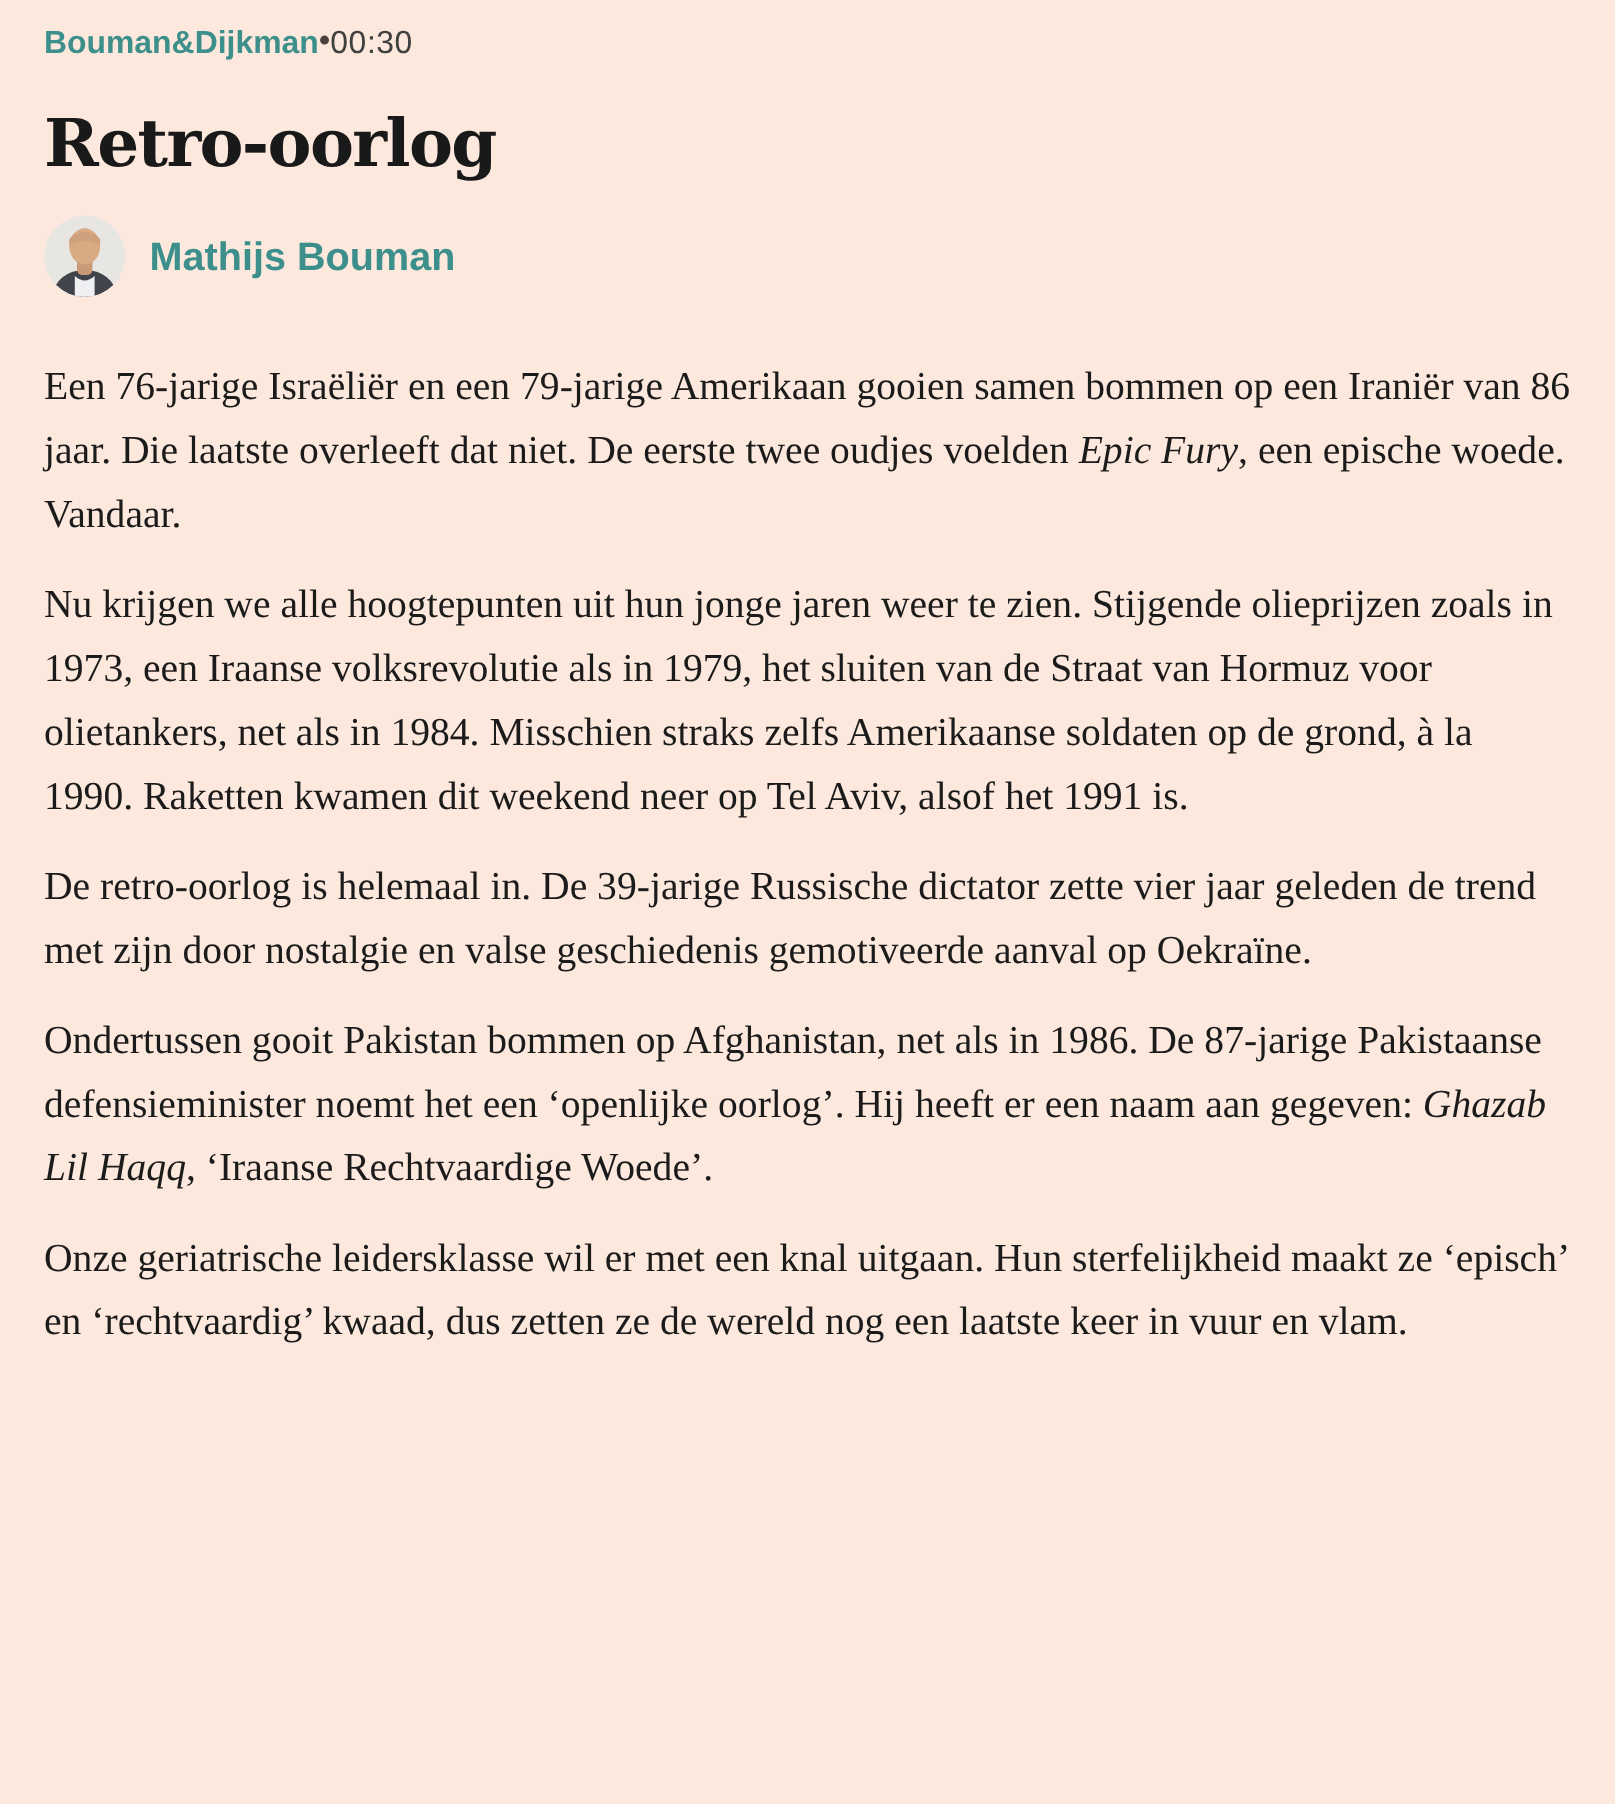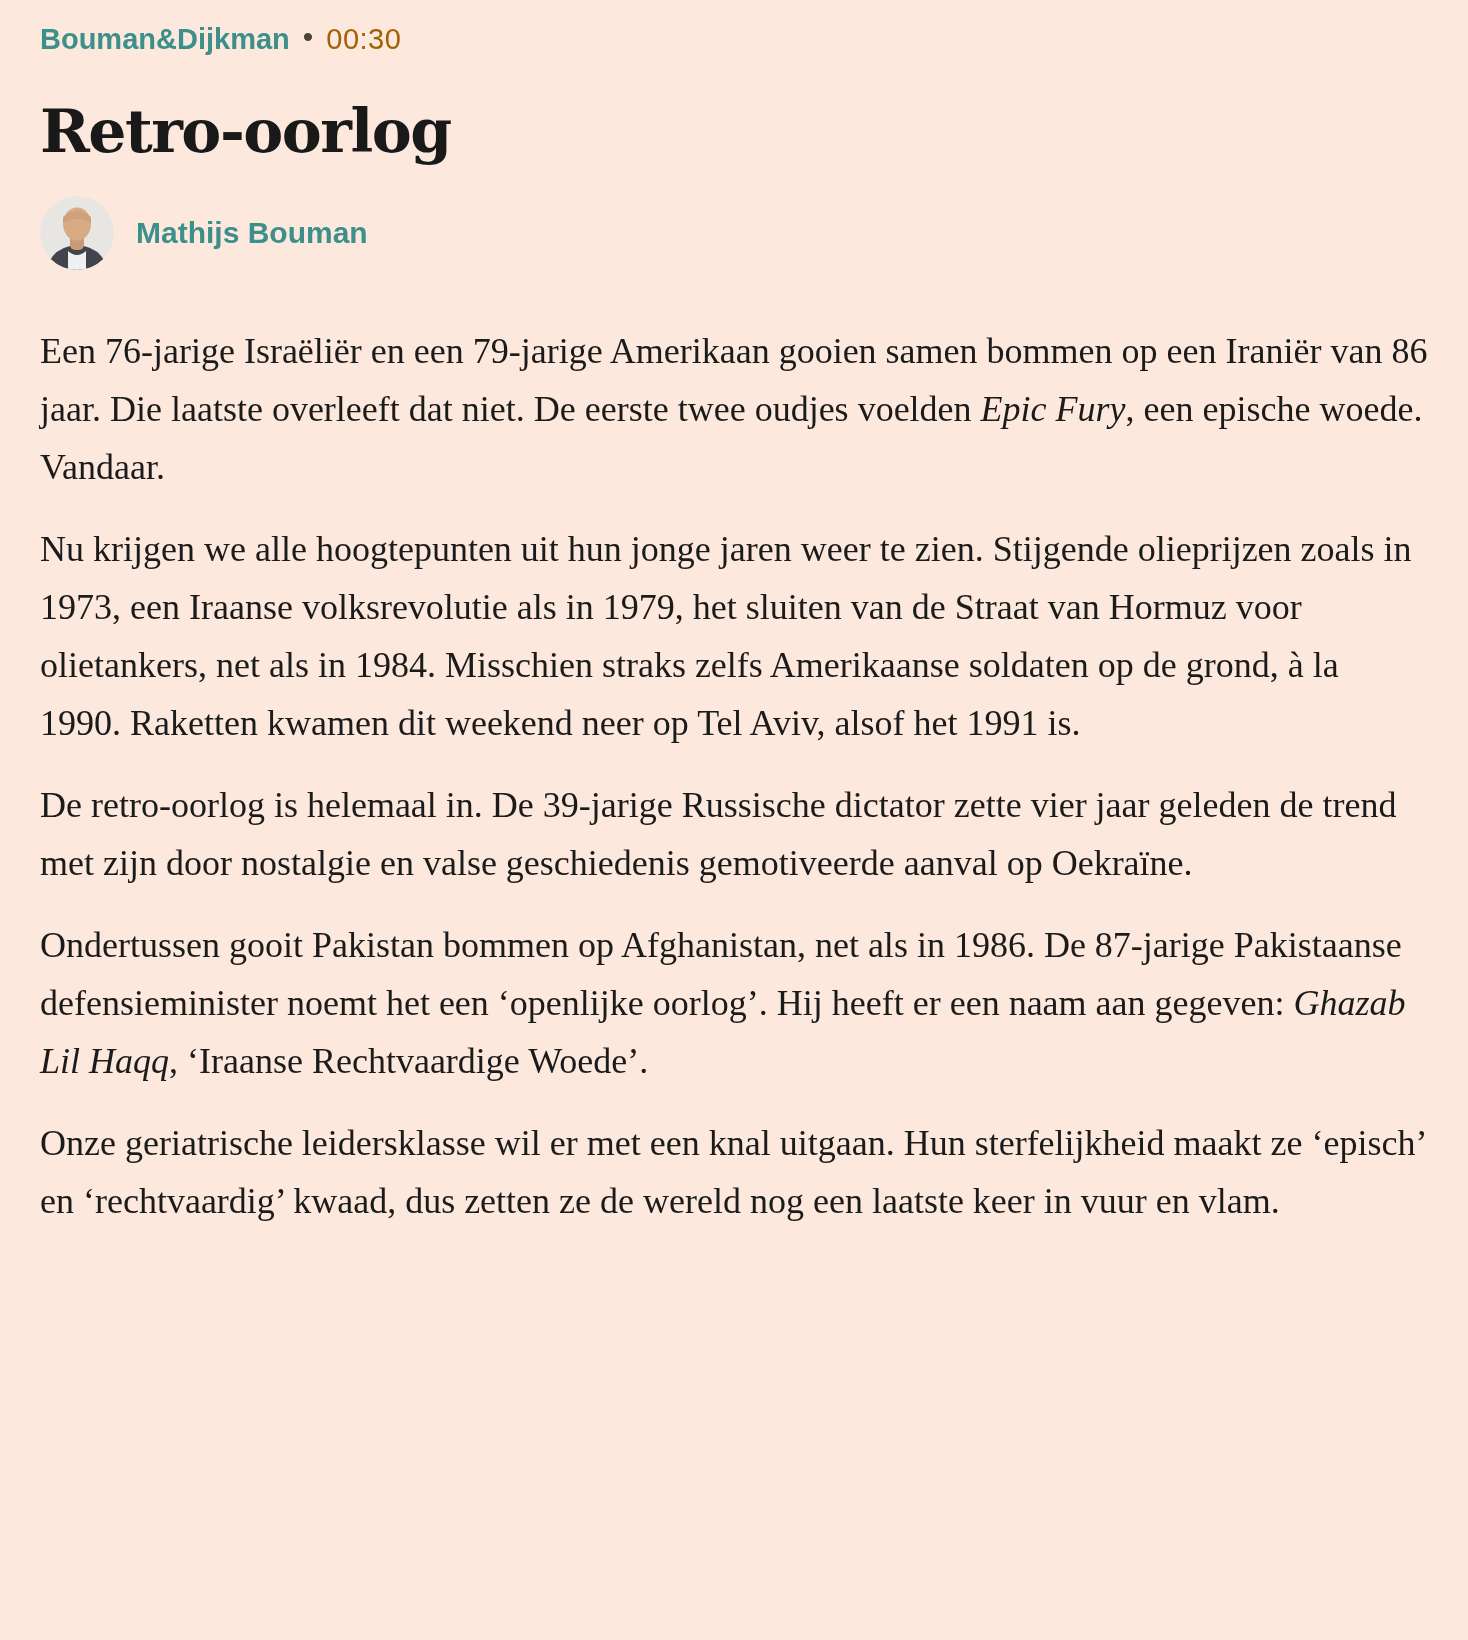--- a/index.html
+++ b/index.html
@@ -15,39 +15,38 @@
   .page {
     box-sizing: border-box;
     width: 1468px;
     padding: 22px 40px 0 40px;
   }
 
   
   .kicker {
     display: flex;
     align-items: center;
-    gap: 13px;
     font-family: "Liberation Sans", sans-serif;
     font-size: 29px;
     line-height: 34px;
   }
   .kicker-link {
     color: #3d8f8c;
     font-weight: 700;
     text-decoration: none;
     cursor: pointer;
   }
   .kicker-sep {
     color: #4a423c;
     font-size: 30px;
     line-height: 30px;
     transform: translateY(-2px);
   }
   .kicker-time {
-    color: #a16207;
+    color: #404040;
     font-weight: 400;
     letter-spacing: 0.5px;
   }
 
   
   .title {
     margin: 42px 0 0 0;
     font-family: "DejaVu Serif", "Liberation Serif", serif;
     font-weight: 700;
     font-size: 60px;
@@ -68,21 +67,21 @@
     height: 74px;
     border-radius: 50%;
     overflow: hidden;
     flex: 0 0 auto;
     display: block;
   }
   .author-name {
     margin-left: 22px;
     font-family: "Liberation Sans", sans-serif;
     font-weight: 700;
-    font-size: 30px;
+    font-size: 36px;
     color: #3d8f8c;
   }
 
   
   .article-body {
     margin-top: 52px;
     max-width: 1392px;
     font-family: "Liberation Serif", serif;
     font-size: 36px;
     line-height: 58px;

